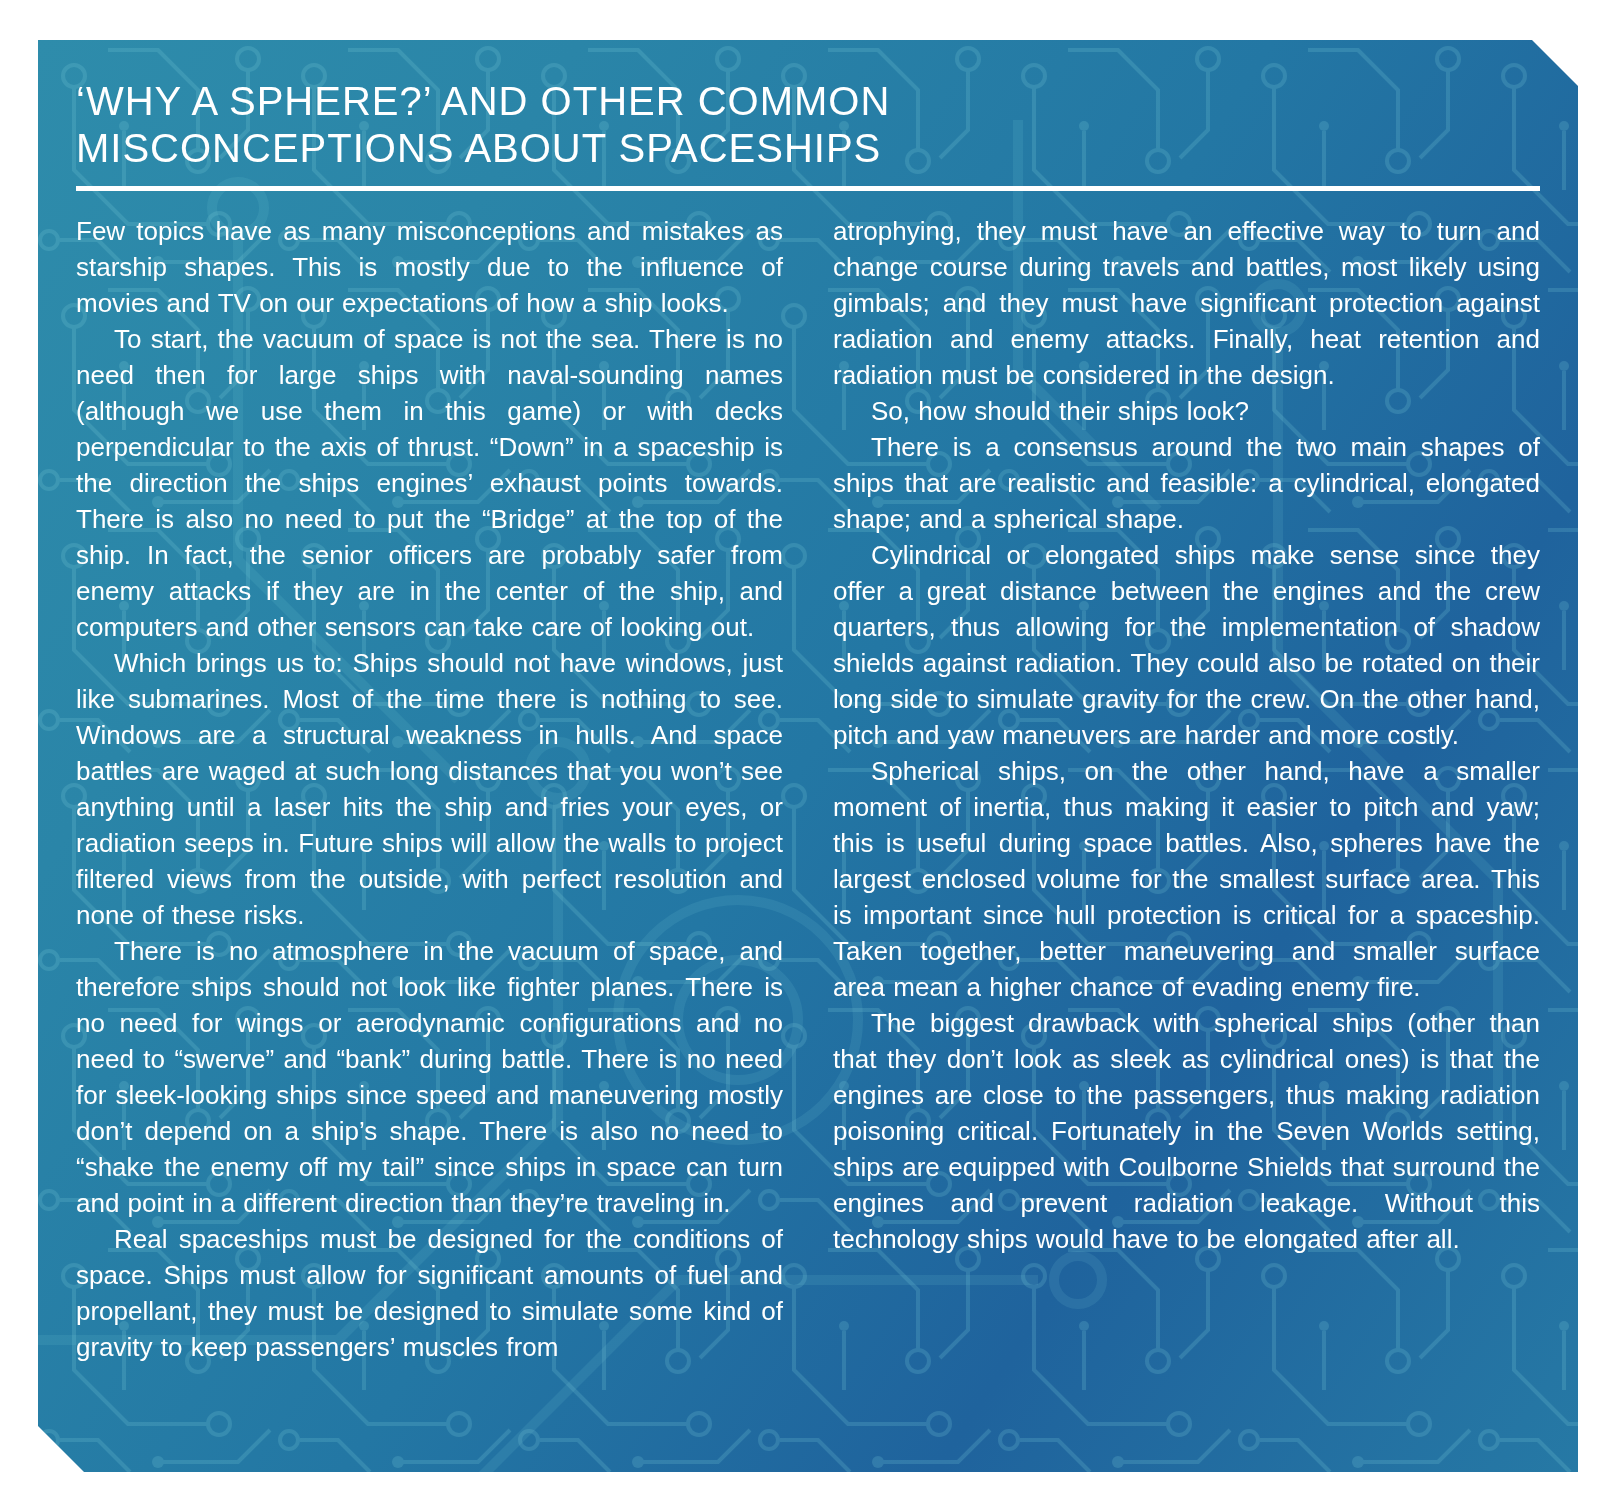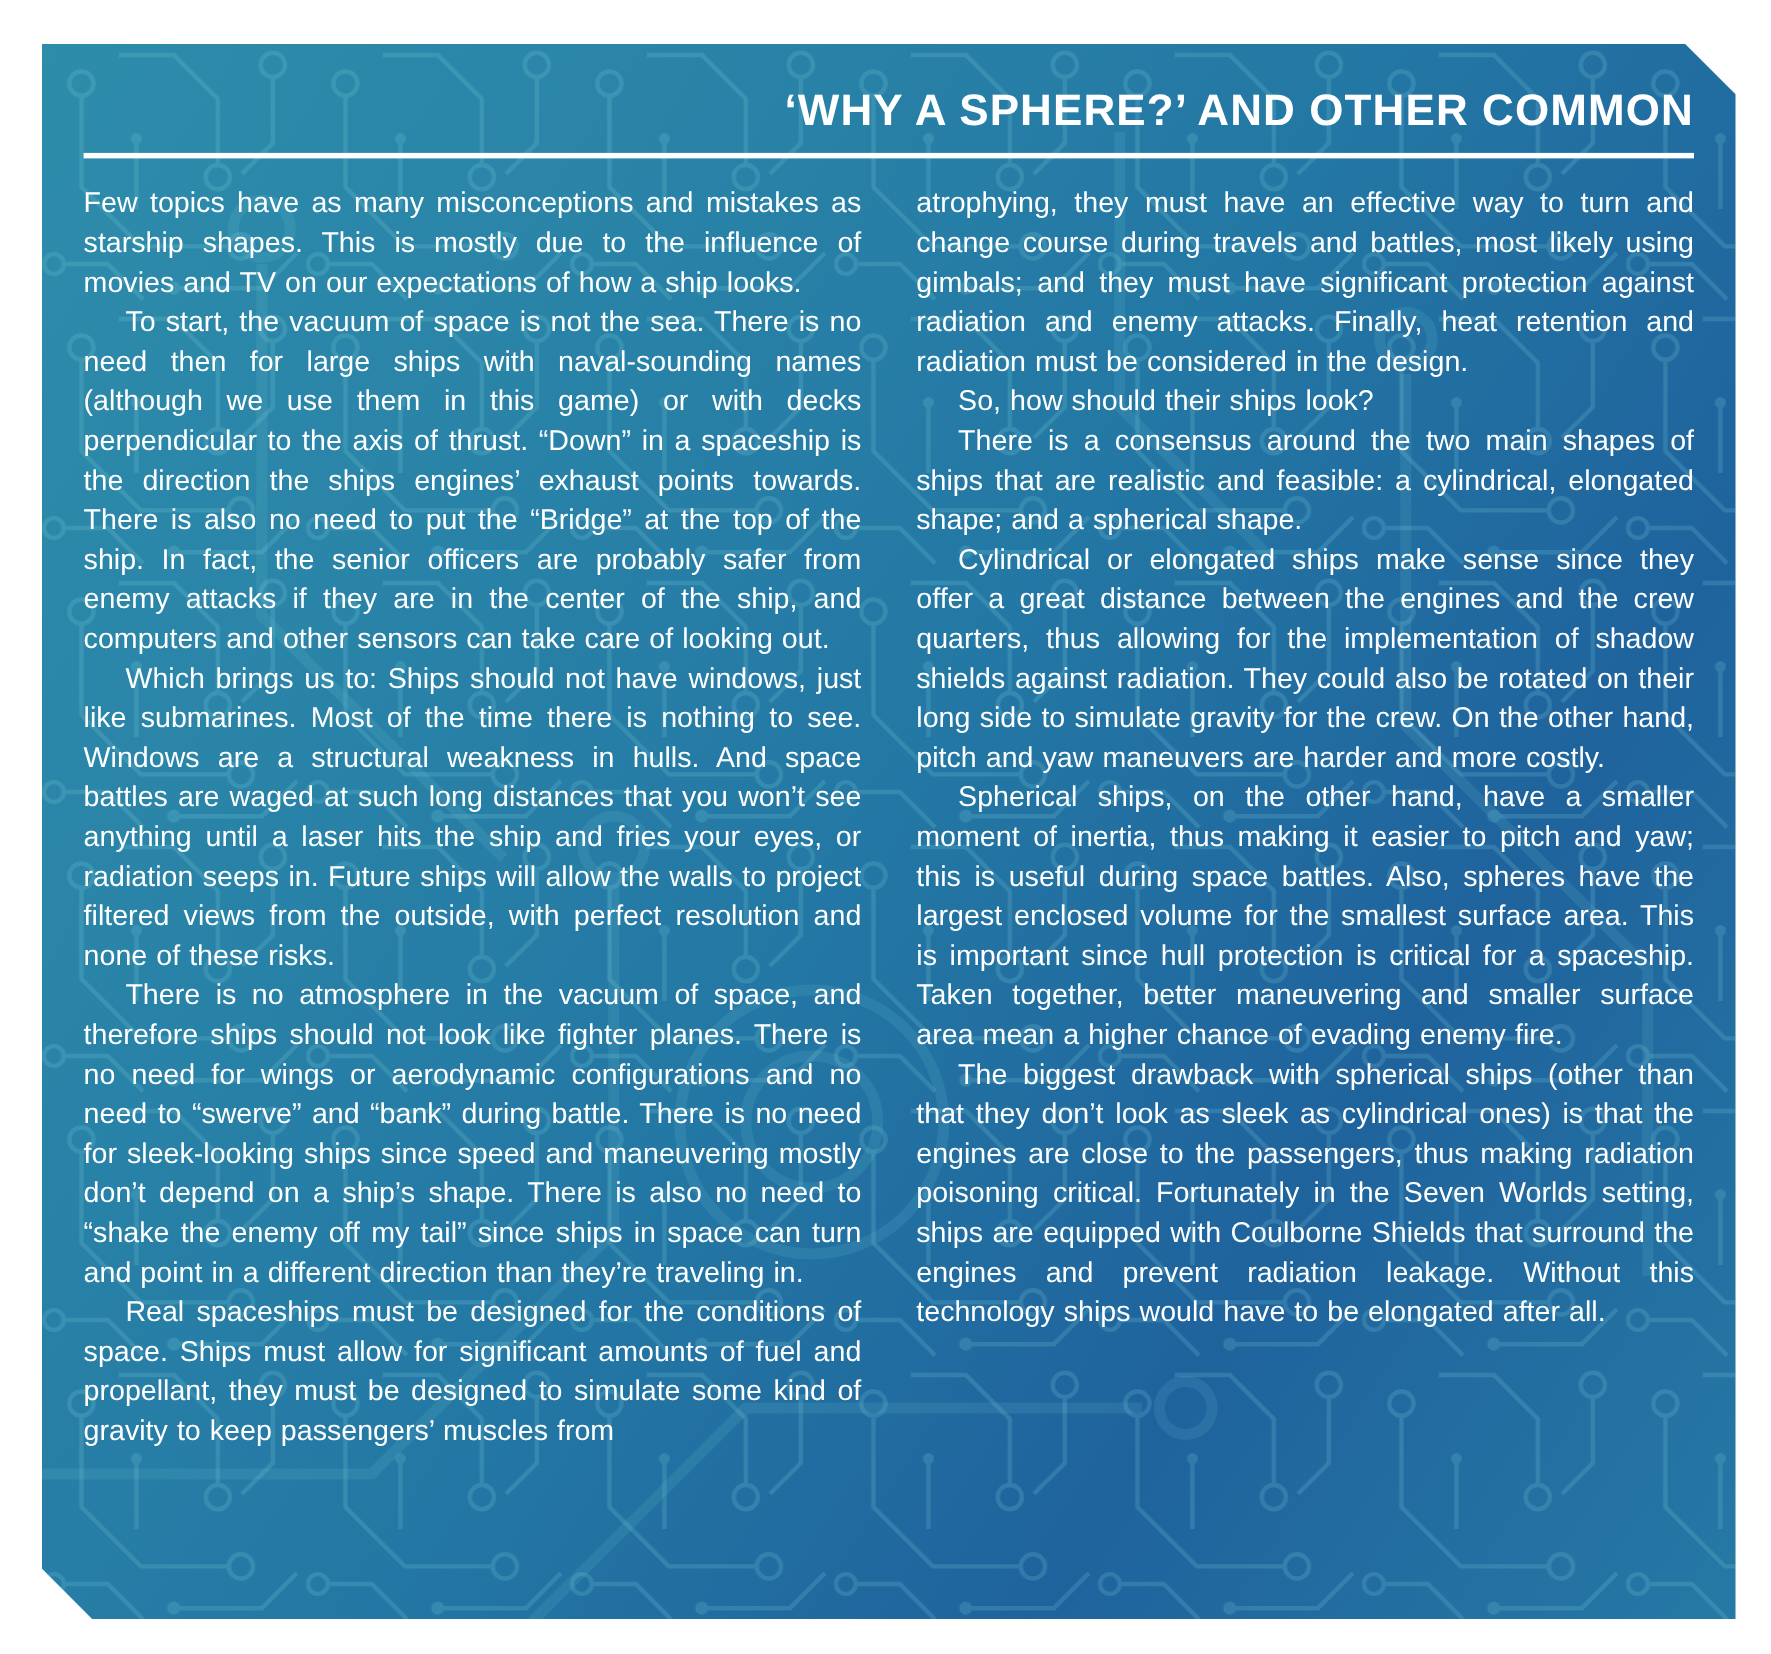--- a/index.html
+++ b/index.html
@@ -35,26 +35,25 @@
   }
   .panel-content {
     position: relative;
     z-index: 1;
     padding: 38px 38px 0 38px;
     color: #ffffff;
   }
   .panel-title {
     margin: 0;
     font-size: 40px;
-    font-weight: bold;
+    font-weight: normal;
     line-height: 47px;
     letter-spacing: 1px;
     color: #ffffff;
     text-transform: uppercase;
-    text-align: right;
   }
   .panel-title .title-line { display: block; }
   .title-rule {
     height: 5px;
     background: #ffffff;
     border: none;
     margin: 14px 0 0 0;
   }
   .columns {
     display: flex;
@@ -114,20 +113,21 @@
         <circle cx="1240" cy="268" r="24"></circle>
         <path d="M980 80 L980 330 L1120 470"></path>
         <circle cx="700" cy="980" r="120"></circle>
         <circle cx="700" cy="980" r="60"></circle>
       </g>
     </svg>
 
     <div class="panel-content">
       <h1 class="panel-title">
         <span class="title-line">‘WHY A SPHERE?’ AND OTHER COMMON</span>
+        <span class="title-line">MISCONCEPTIONS ABOUT SPACESHIPS</span>
       </h1>
       <hr class="title-rule">
       <div class="columns">
         <div class="column">
             <p class="para"><span>Few topics have as many misconceptions and mistakes as starship shapes. This is mostly due to the influence of movies and TV on our expectations of how a ship looks.</span></p>
             <p class="para indent"><span>To start, the vacuum of space is not the sea. There is no need then for large ships with naval-sounding names (although we use them in this game) or with decks perpendicular to the axis of thrust. “Down” in a spaceship is the direction the ships engines’ exhaust points towards. There is also no need to put the “Bridge” at the top of the ship. In fact, the senior officers are probably safer from enemy attacks if they are in the center of the ship, and computers and other sensors can take care of looking out.</span></p>
             <p class="para indent"><span>Which brings us to: Ships should not have windows, just like submarines. Most of the time there is nothing to see. Windows are a structural weakness in hulls. And space battles are waged at such long distances that you won’t see anything until a laser hits the ship and fries your eyes, or radiation seeps in. Future ships will allow the walls to project filtered views from the outside, with perfect resolution and none of these risks.</span></p>
             <p class="para indent"><span>There is no atmosphere in the vacuum of space, and therefore ships should not look like fighter planes. There is no need for wings or aerodynamic configurations and no need to “swerve” and “bank” during battle. There is no need for sleek-looking ships since speed and maneuvering mostly don’t depend on a ship’s shape. There is also no need to “shake the enemy off my tail” since ships in space can turn and point in a different direction than they’re traveling in.</span></p>
             <p class="para indent"><span>Real spaceships must be designed for the conditions of space. Ships must allow for significant amounts of fuel and propellant, they must be designed to simulate some kind of gravity to keep passengers’ muscles from</span></p>
           </div>

